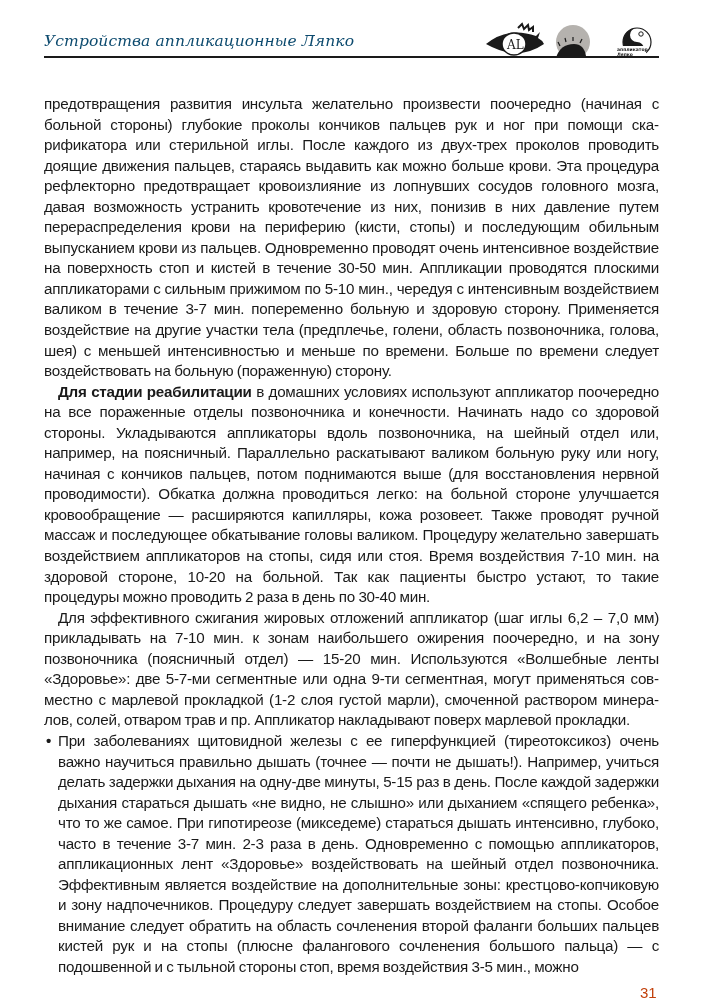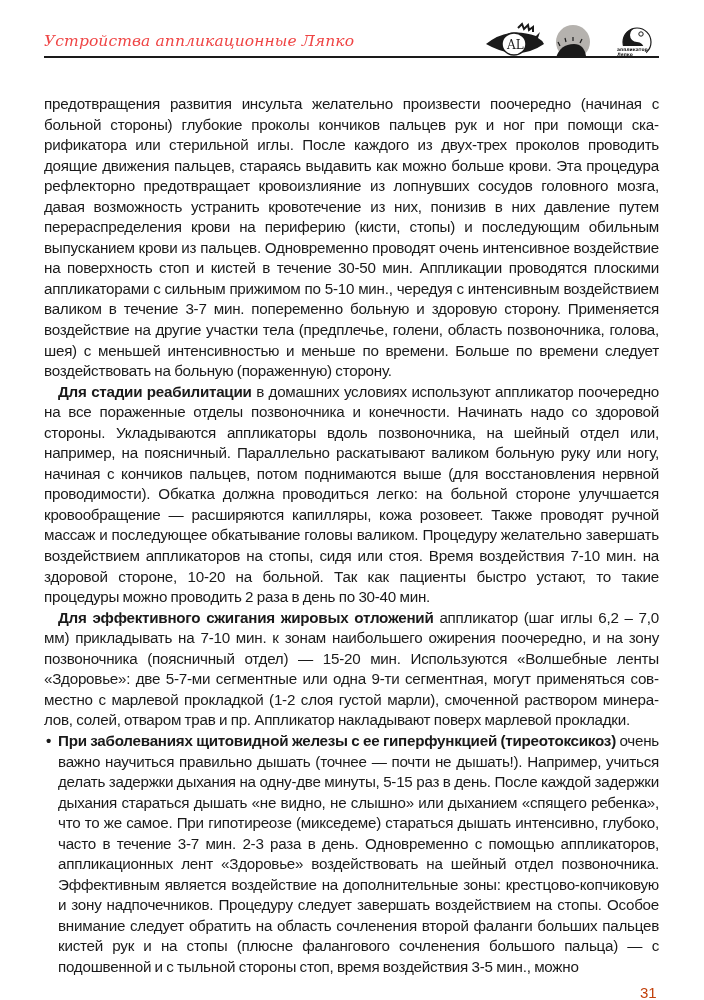--- a/index.html
+++ b/index.html
@@ -3,35 +3,35 @@
 <meta charset="utf-8">
 <style>
   html, body { margin: 0; padding: 0; background: #ffffff; }
   body { width: 704px; height: 1000px; position: relative; overflow: hidden; color: #1a1a1a; }
   .page-header {
     position: absolute; left: 44px; top: 22px; width: 614px; height: 36px;
   }
   .header-title {
     position: absolute; left: 0; top: 10px;
     font-family: "DejaVu Serif", serif; font-style: italic;
-    font-size: 15.5px; color: #ef4444; letter-spacing: 0.1px;
+    font-size: 15.5px; color: #0c4a6e; letter-spacing: 0.1px;
   }
   .header-rule {
     position: absolute; left: 44px; top: 56px; width: 615px; height: 2px; background: #1a1a1a;
   }
   .logos { position: absolute; right: 0; top: 0; height: 36px; width: 180px; }
   .body {
     position: absolute; left: 44px; top: 66px; width: 615px;
     font-family: "Liberation Sans", sans-serif; font-size: 15.2px; line-height: 20.55px;
     text-align: justify; hyphens: manual; letter-spacing: -0.25px; word-spacing: -0.5px; margin-top: 28px;
   }
   .body p { margin: 0; }
   .body p.indent { text-indent: 14px; }
   .lead-bi { font-weight: bold; }
-  .lead-b { font-weight: bold; }
+  .lead-b { font-weight: normal; }
   .bullet-item { position: relative; padding-left: 14px; margin: 0; }
   .bullet-dot { position: absolute; left: 2px; top: 0; font-weight: bold; }
   .page-number {
     position: absolute; left: 640px; top: 984px;
     font-family: "Liberation Sans", sans-serif; font-size: 15px; color: #c2410c;
   }
 </style>
 </head>
 <body>
 

